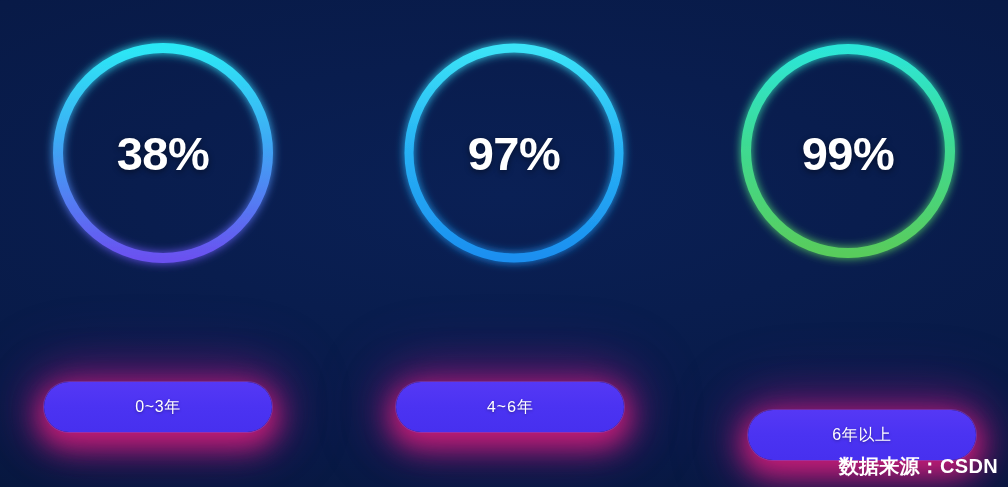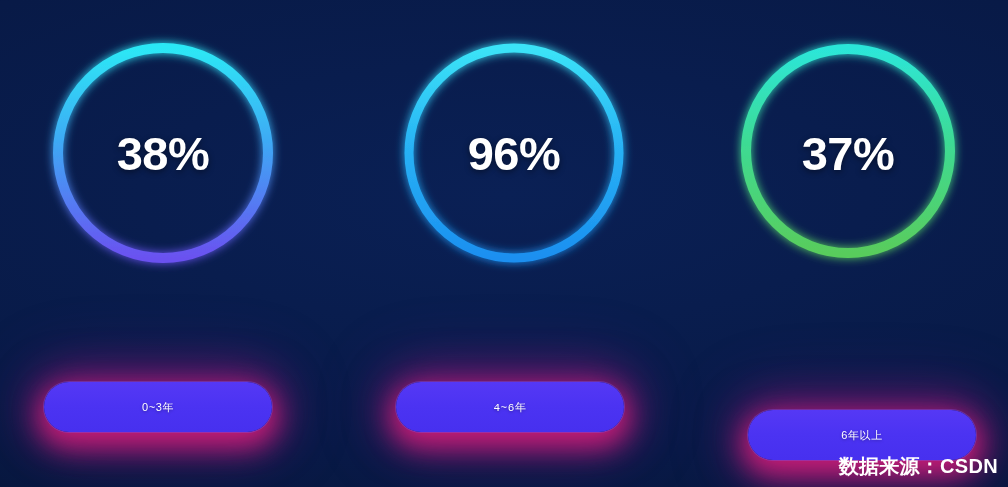--- a/index.html
+++ b/index.html
@@ -93,21 +93,21 @@
     box-sizing: border-box;
     cursor: pointer;
   }
   .pill.p1 { left: 44px; }
   .pill.p2 { left: 396px; font-family: Liberation Mono, monospace; }
   .pill.p3 { left: 748px; margin-top: 28px; }
 
   .pill-label {
     position: relative;
     color: #ffffff;
-    font-size: 11px;
+    font-size: 16px;
     letter-spacing: 0.6px;
     text-shadow: 0 1px 3px rgba(0,0,0,0.35);
     white-space: nowrap;
     text-align: right;
   }
 
   
   .source-note {
     position: absolute;
     right: 10px;
@@ -158,42 +158,42 @@
           <filter id="glow2" x="-30%" y="-30%" width="160%" height="160%">
             <feGaussianBlur stdDeviation="5" result="b"></feGaussianBlur>
             <feMerge>
               <feMergeNode in="b"></feMergeNode>
               <feMergeNode in="SourceGraphic"></feMergeNode>
             </feMerge>
           </filter>
         </defs>
         <circle cx="115" cy="115" r="105" fill="none" stroke="url(#grad2)" stroke-width="9" filter="url(#glow2)"></circle>
       </svg>
-      <div class="gauge-value">96%</div>
+      <div class="gauge-value">97%</div>
     </div>
 
     <div class="gauge g3">
       <svg viewBox="0 0 230 230">
         <defs>
           <linearGradient id="grad3" x1="0.5" y1="0" x2="0.5" y2="1">
             <stop offset="0%" stop-color="#2ce6d8"></stop>
             <stop offset="45%" stop-color="#3ddb95"></stop>
             <stop offset="100%" stop-color="#59cc5c"></stop>
           </linearGradient>
           <filter id="glow3" x="-30%" y="-30%" width="160%" height="160%">
             <feGaussianBlur stdDeviation="5" result="b"></feGaussianBlur>
             <feMerge>
               <feMergeNode in="b"></feMergeNode>
               <feMergeNode in="SourceGraphic"></feMergeNode>
             </feMerge>
           </filter>
         </defs>
         <circle cx="115" cy="113" r="102" fill="none" stroke="url(#grad3)" stroke-width="10" filter="url(#glow3)"></circle>
       </svg>
-      <div class="gauge-value">37%</div>
+      <div class="gauge-value">99%</div>
     </div>
 
   </div>
 
   <div class="button-row">
     <div class="pill p1">
       <span class="pill-label">0~3年</span>
     </div>
     <div class="pill p2">
       <span class="pill-label">4~6年</span>

